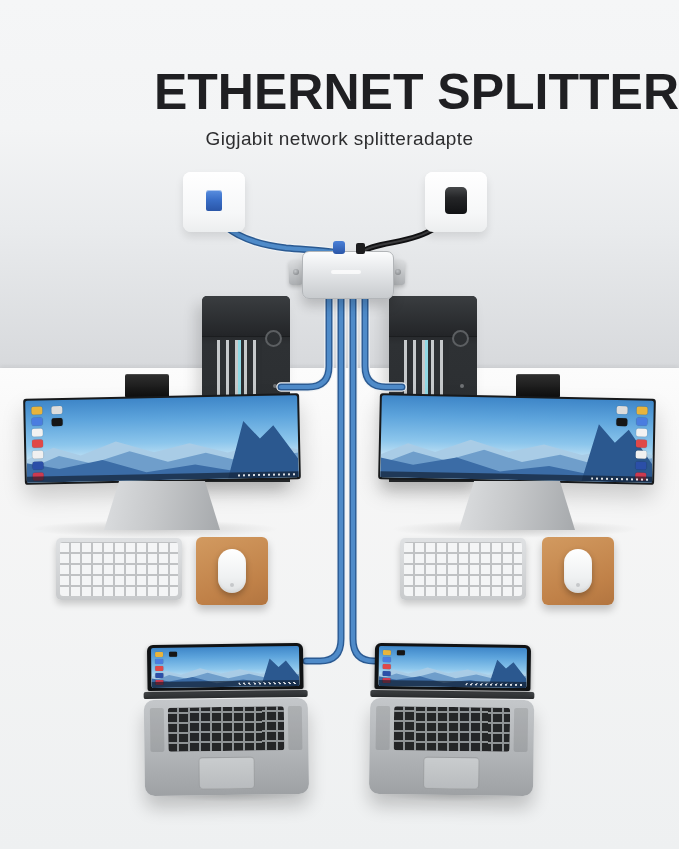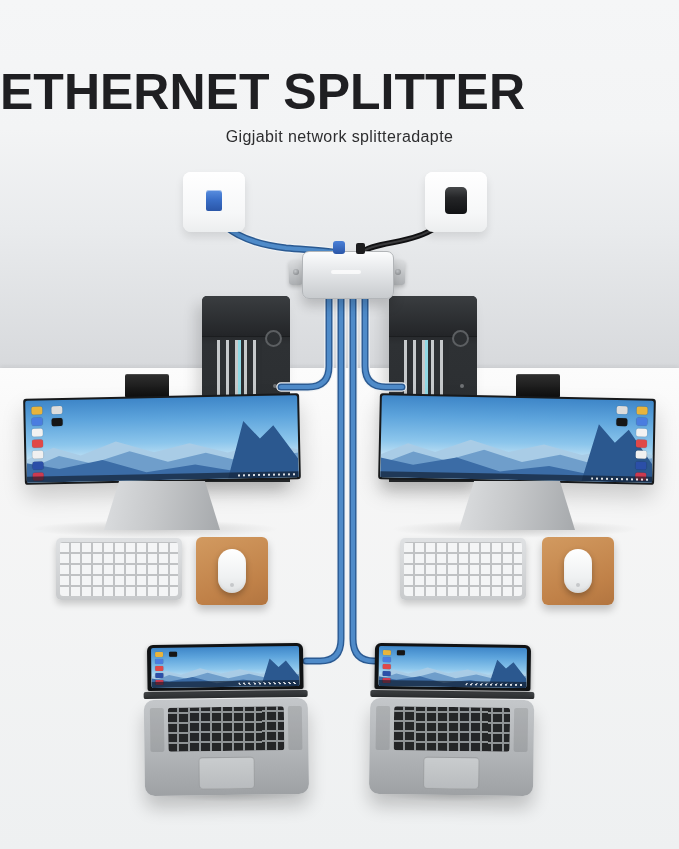--- a/index.html
+++ b/index.html
@@ -12,24 +12,24 @@
   
   .bg-wall { position:absolute; top:0; left:0; right:0; height:368px;
     background:linear-gradient(180deg,#f5f6f7 0%,#f3f4f5 35%,#e9ebed 62%,#d7d9dc 100%); }
   .bg-floor { position:absolute; top:368px; left:0; right:0; bottom:0;
     background:linear-gradient(180deg,#fcfcfc 0%,#f6f6f6 20%,#eef0f1 100%);
     box-shadow:0 -2px 4px rgba(0,0,0,.06); }
 
   
   .title1 { position:absolute; top:20px; left:0; right:0; text-align:center;
     font-size:46px; line-height:1; font-weight:800; color:#2b57bf; letter-spacing:2px; z-index:8; }
-  .title2 { position:absolute; top:67px; left:0; right:0; text-align:left;
+  .title2 { position:absolute; top:67px; left:0; right:0; text-align:right;
     font-size:50px; line-height:1; font-weight:800; color:#1f1f22; letter-spacing:0; z-index:8; }
   .subtitle { position:absolute; top:128px; left:0; right:0; text-align:center;
-    font-size:16px; color:#2d2d2f; letter-spacing:.4px; z-index:8; }
+    font-size:19px; color:#2d2d2f; letter-spacing:.4px; z-index:8; }
 
   
   .outlet { position:absolute; top:172px; width:62px; height:60px; border-radius:8px; z-index:4;
     background:linear-gradient(180deg,#ffffff 0%,#f6f7f8 70%,#eceeef 100%);
     box-shadow:0 5px 9px rgba(0,0,0,.10), inset 0 1px 0 #fff; }
   .outlet.left  { left:183px; }
   .outlet.right { left:425px; }
   .eth-plug { position:absolute; left:23px; top:18px; width:16px; height:21px; border-radius:3px 3px 2px 2px;
     background:linear-gradient(180deg,#5a8fe0 0%,#3a6fc8 45%,#2a56a8 100%);
     box-shadow:inset 0 1px 0 rgba(255,255,255,.5); }

